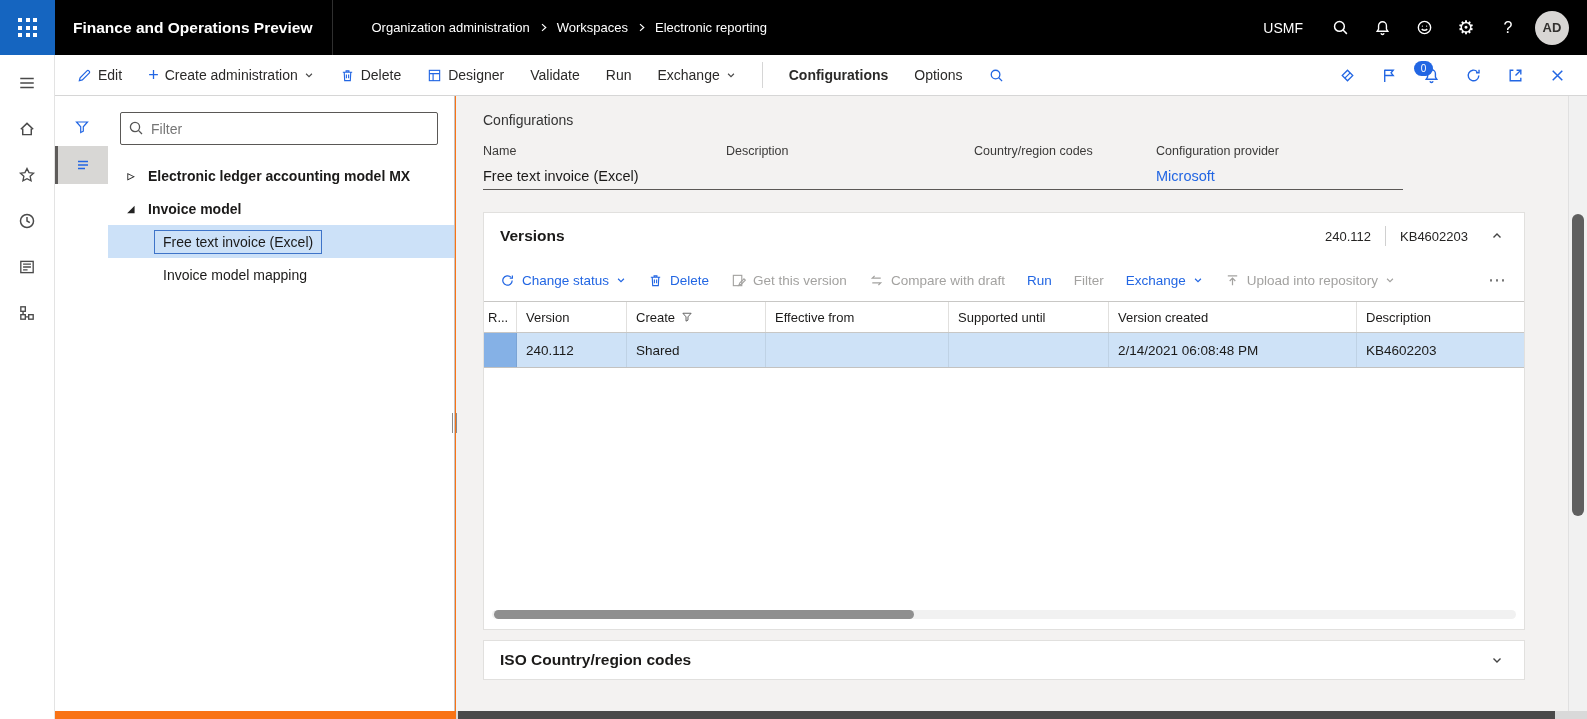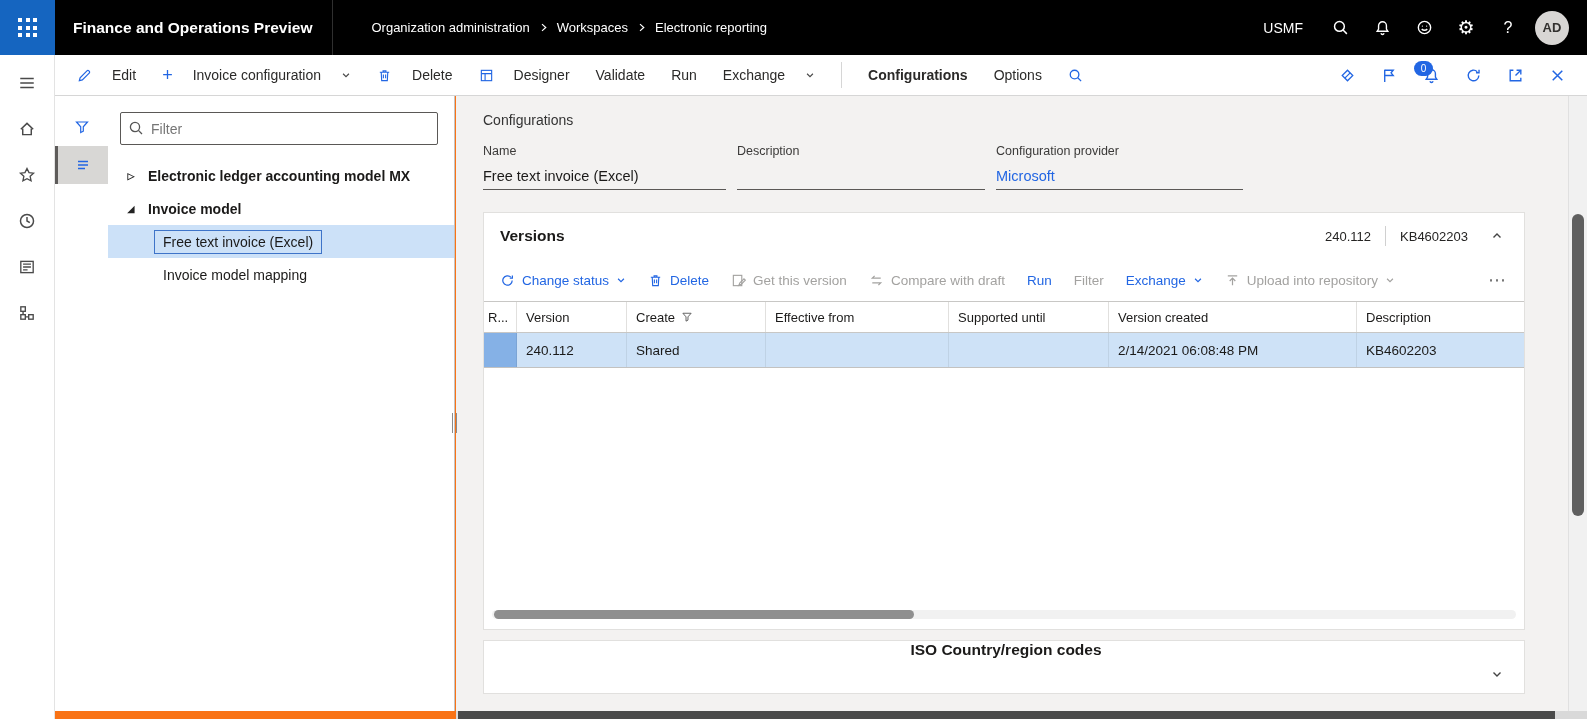--- a/index.html
+++ b/index.html
@@ -24,21 +24,21 @@
   .tb-icon svg{width:17px;height:17px;}
   .glyph-gear{font-size:19px;line-height:1;}
   .glyph-help{font-size:16px;font-weight:400;}
   .avatar{width:34px;height:34px;border-radius:50%;background:#D8D6D4;color:#33312F;display:flex;
           align-items:center;justify-content:center;font-size:13px;font-weight:700;margin:0 10px 0 6px;cursor:pointer;}
 
   
   .actionbar{position:absolute;left:55px;top:55px;right:0;height:40px;background:#fff;
              border-bottom:1px solid #D6D6D6;display:flex;align-items:center;gap:26px;
              padding-left:22px;font-size:14px;color:#2B2A29;z-index:20;}
-  .ab-item{display:flex;align-items:center;gap:20px;cursor:pointer;white-space:nowrap;}
+  .ab-item{display:flex;align-items:center;gap:6px;cursor:pointer;white-space:nowrap;}
   .ab-item svg{width:15px;height:15px;color:#2266E3;}
   .ab-plus{color:#2266E3;font-size:18px;line-height:1;font-weight:400;}
   .chev svg{width:10px;height:10px;color:#4A4A4A;}
   .ab-sep{width:1px;height:26px;background:#D6D6D6;}
   .ab-tab{cursor:pointer;}
   .ab-tab.active{font-weight:700;}
   .ab-search svg{width:15px;height:15px;color:#2266E3;}
   .ab-right{margin-left:auto;display:flex;align-items:center;gap:2px;padding-right:10px;color:#2266E3;}
   .ab-ricon{width:40px;height:40px;display:flex;align-items:center;justify-content:center;position:relative;cursor:pointer;}
   .ab-ricon svg{width:17px;height:17px;}
@@ -73,21 +73,21 @@
   .trow.selected{background:#CCE1F8;}
   .sel-label{border:1px solid #3E74C9;padding:3px 8px;margin-left:-9px;}
   .splitter-grip{position:absolute;left:451px;top:413px;width:8px;height:20px;z-index:15;cursor:col-resize;}
   .splitter-grip .gl{position:absolute;top:0;bottom:0;width:1px;background:#8A8A8A;}
   .splitter-grip .gl.a{left:1px;} .splitter-grip .gl.b{left:5px;}
 
   
   .content{position:absolute;left:456px;top:96px;right:18px;bottom:8px;background:#F3F2F1;
            padding:16px 44px 0 27px;box-sizing:border-box;overflow:hidden;}
   .page-title{font-size:14px;color:#333;}
-  .fields{display:flex;gap:11px;margin-top:16px;}
+  .fields{display:flex;margin-top:16px;}
   .field{display:flex;flex-direction:column;}
   .flabel{font-size:12.5px;color:#3B3A39;margin-bottom:6px;white-space:nowrap;}
   .fvalue{font-size:14.5px;color:#1B1A19;border-bottom:1px solid #5A5856;height:25px;line-height:25px;white-space:nowrap;}
   .f-name{width:243px}.f-desc{width:248px}.f-country{width:182px}.f-provider{width:247px}
   .fvalue.link{color:#2266E3;cursor:pointer;}
 
   .card{background:#fff;border:1px solid #E1E0DE;}
   .card.versions{margin-top:22px;}
   .vheader{height:46px;display:flex;align-items:center;padding:0 12px 0 16px;}
   .vtitle{font-size:15.5px;font-weight:700;color:#1B1A19;}
@@ -115,21 +115,21 @@
   .hfunnel svg{width:12px;height:12px;}
   .grow.data{height:34px;font-size:13.5px;color:#1B1A19;cursor:pointer;}
   .grow.data.selected{background:#CEE2F7;border-bottom:1px solid #C3C2C0;}
   .grow.data.selected .gcell{border-right:1px solid rgba(0,0,0,0.07);}
   .grow.data.selected .c0{background:#85B1E6;}
   .grow.data.selected .c6{border-right:none;}
   .grid-empty{height:238px;background:#fff;}
   .card-hscroll{margin:4px 8px 10px 8px;height:9px;background:#F1F1F1;position:relative;border-radius:5px;}
   .card-hthumb{position:absolute;left:2px;top:0;height:9px;width:420px;background:#8F8F8F;border-radius:5px;cursor:pointer;}
 
-  .card.iso{margin-top:10px;height:54px;display:flex;align-items:center;padding:0 12px 0 16px;box-sizing:border-box;flex-direction:column;}
+  .card.iso{margin-top:10px;height:40px;display:flex;align-items:center;padding:0 12px 0 16px;box-sizing:border-box;}
   .iso-title{font-size:15.5px;font-weight:700;color:#1B1A19;}
   .iso-right{margin-left:auto;}
 
   
   .vscrollbar{position:absolute;right:0;top:96px;bottom:8px;width:18px;background:#F1F1F1;border-left:1px solid #E0E0E0;z-index:5;}
   .vthumb{position:absolute;left:3px;top:118px;width:12px;height:302px;background:#5F5F5F;border-radius:6px;cursor:pointer;}
   .page-hscrollbar{position:absolute;left:456px;right:0;bottom:0;height:8px;background:#D9D9D9;z-index:5;}
   .hthumb{position:absolute;left:2px;top:0;height:8px;width:97%;background:#4A4A4A;cursor:pointer;}
 </style>
 </head>
@@ -202,21 +202,21 @@
 
   <div class="actionbar">
     <span class="ab-item">
       <svg viewBox="0 0 16 16" fill="none" stroke="currentColor" stroke-width="1.3">
           <path d="M2.5 13.5l.8-3L10.6 3a1.4 1.4 0 0 1 2 0l.4.4a1.4 1.4 0 0 1 0 2l-7.3 7.3z"></path>
         </svg>
       <span>Edit</span>
     </span>
     <span class="ab-item">
       <span class="ab-plus">+</span>
-      <span>Invoice configuration</span>
+      <span>Create administration</span>
       <span class="chev">
           <svg viewBox="0 0 12 12" fill="none" stroke="currentColor" stroke-width="1.4">
             <path d="M2.5 4.5 6 8l3.5-3.5"></path>
           </svg>
         </span>
     </span>
     <span class="ab-item">
       <svg viewBox="0 0 16 16" fill="none" stroke="currentColor" stroke-width="1.2">
           <path d="M3 4.5h10M6.5 4.5V3h3v1.5M4.5 4.5 5 13.5h6l.5-9M6.8 7v4M9.2 7v4"></path>
         </svg>
@@ -379,20 +379,24 @@
   <main class="content">
     <div class="page-title">Configurations</div>
 
     <div class="fields">
       <div class="field f-name">
         <span class="flabel">Name</span>
         <span class="fvalue">Free text invoice (Excel)</span>
       </div>
       <div class="field f-desc">
         <span class="flabel">Description</span>
+        <span class="fvalue"></span>
+      </div>
+      <div class="field f-country">
+        <span class="flabel">Country/region codes</span>
         <span class="fvalue"></span>
       </div>
       <div class="field f-provider">
         <span class="flabel">Configuration provider</span>
         <span class="fvalue link">Microsoft</span>
       </div>
     </div>
 
     <section class="card versions">
       <div class="vheader">

